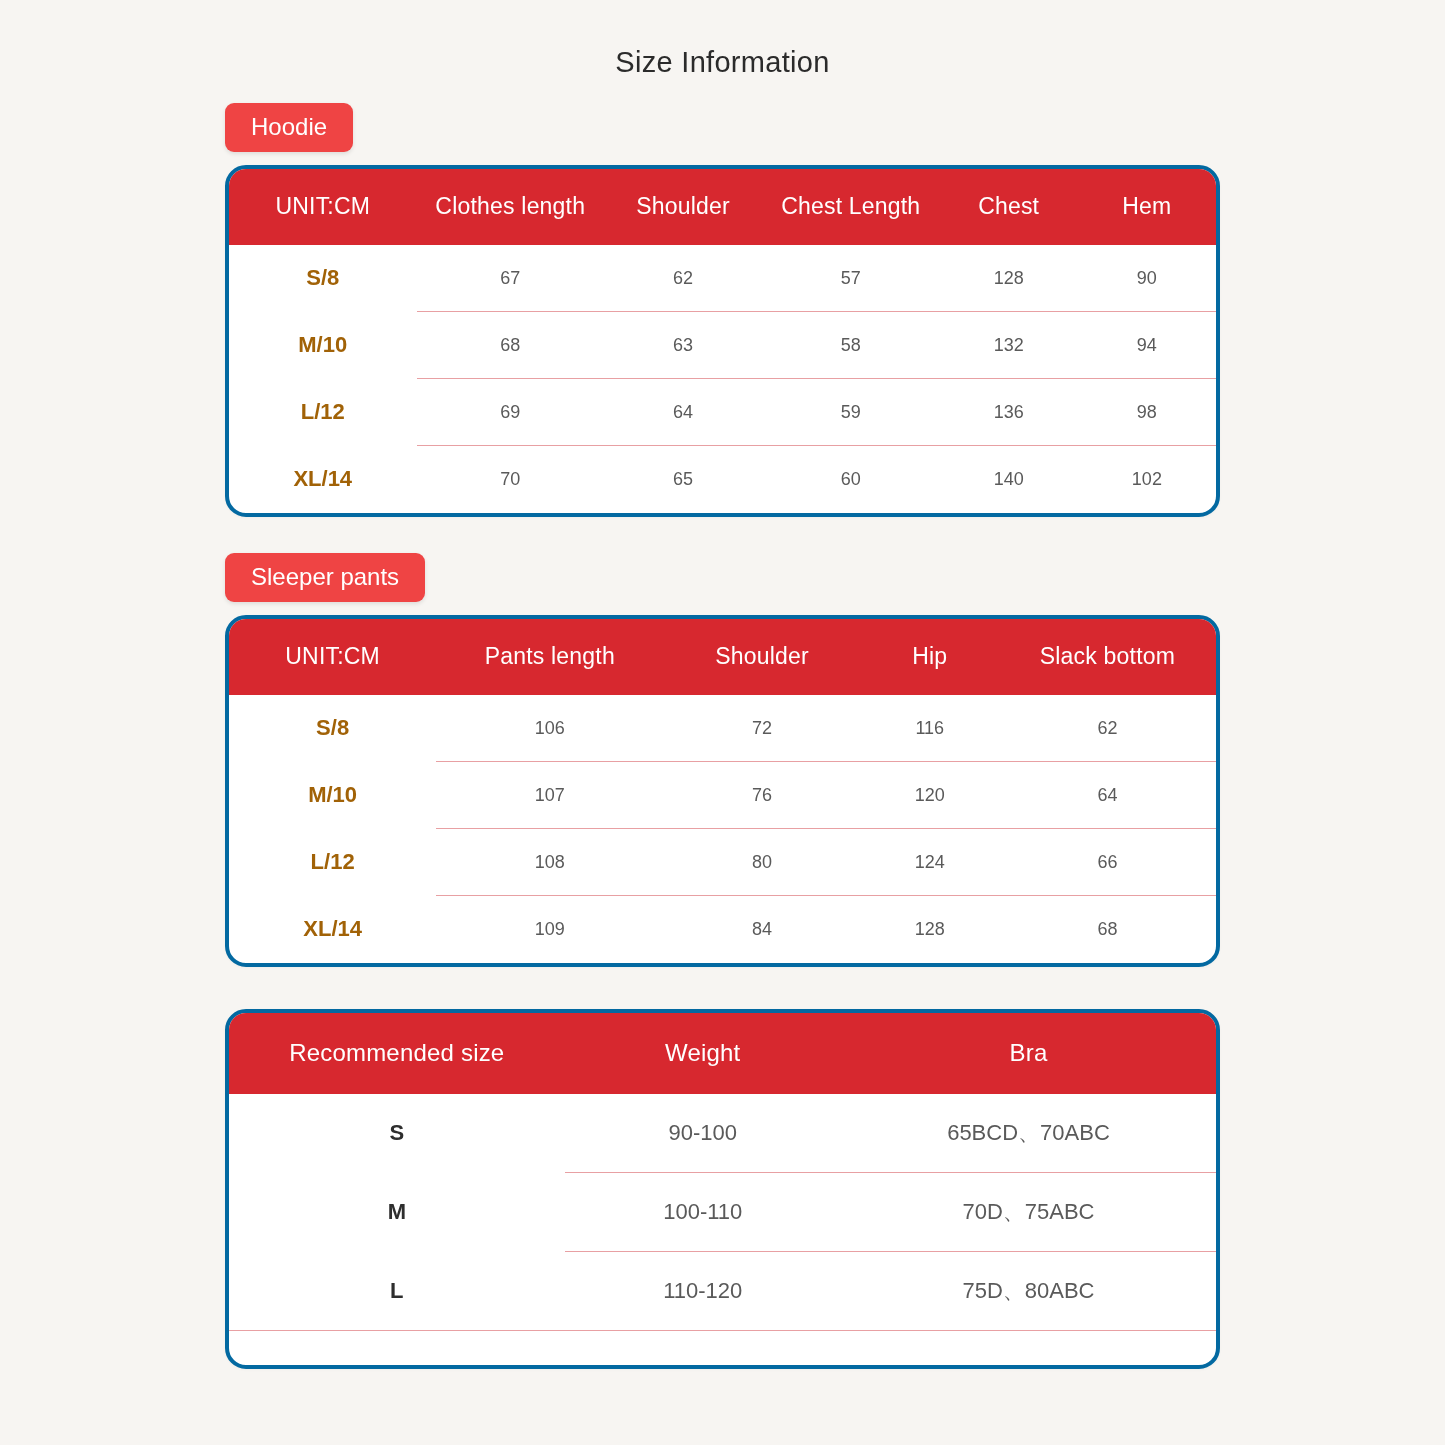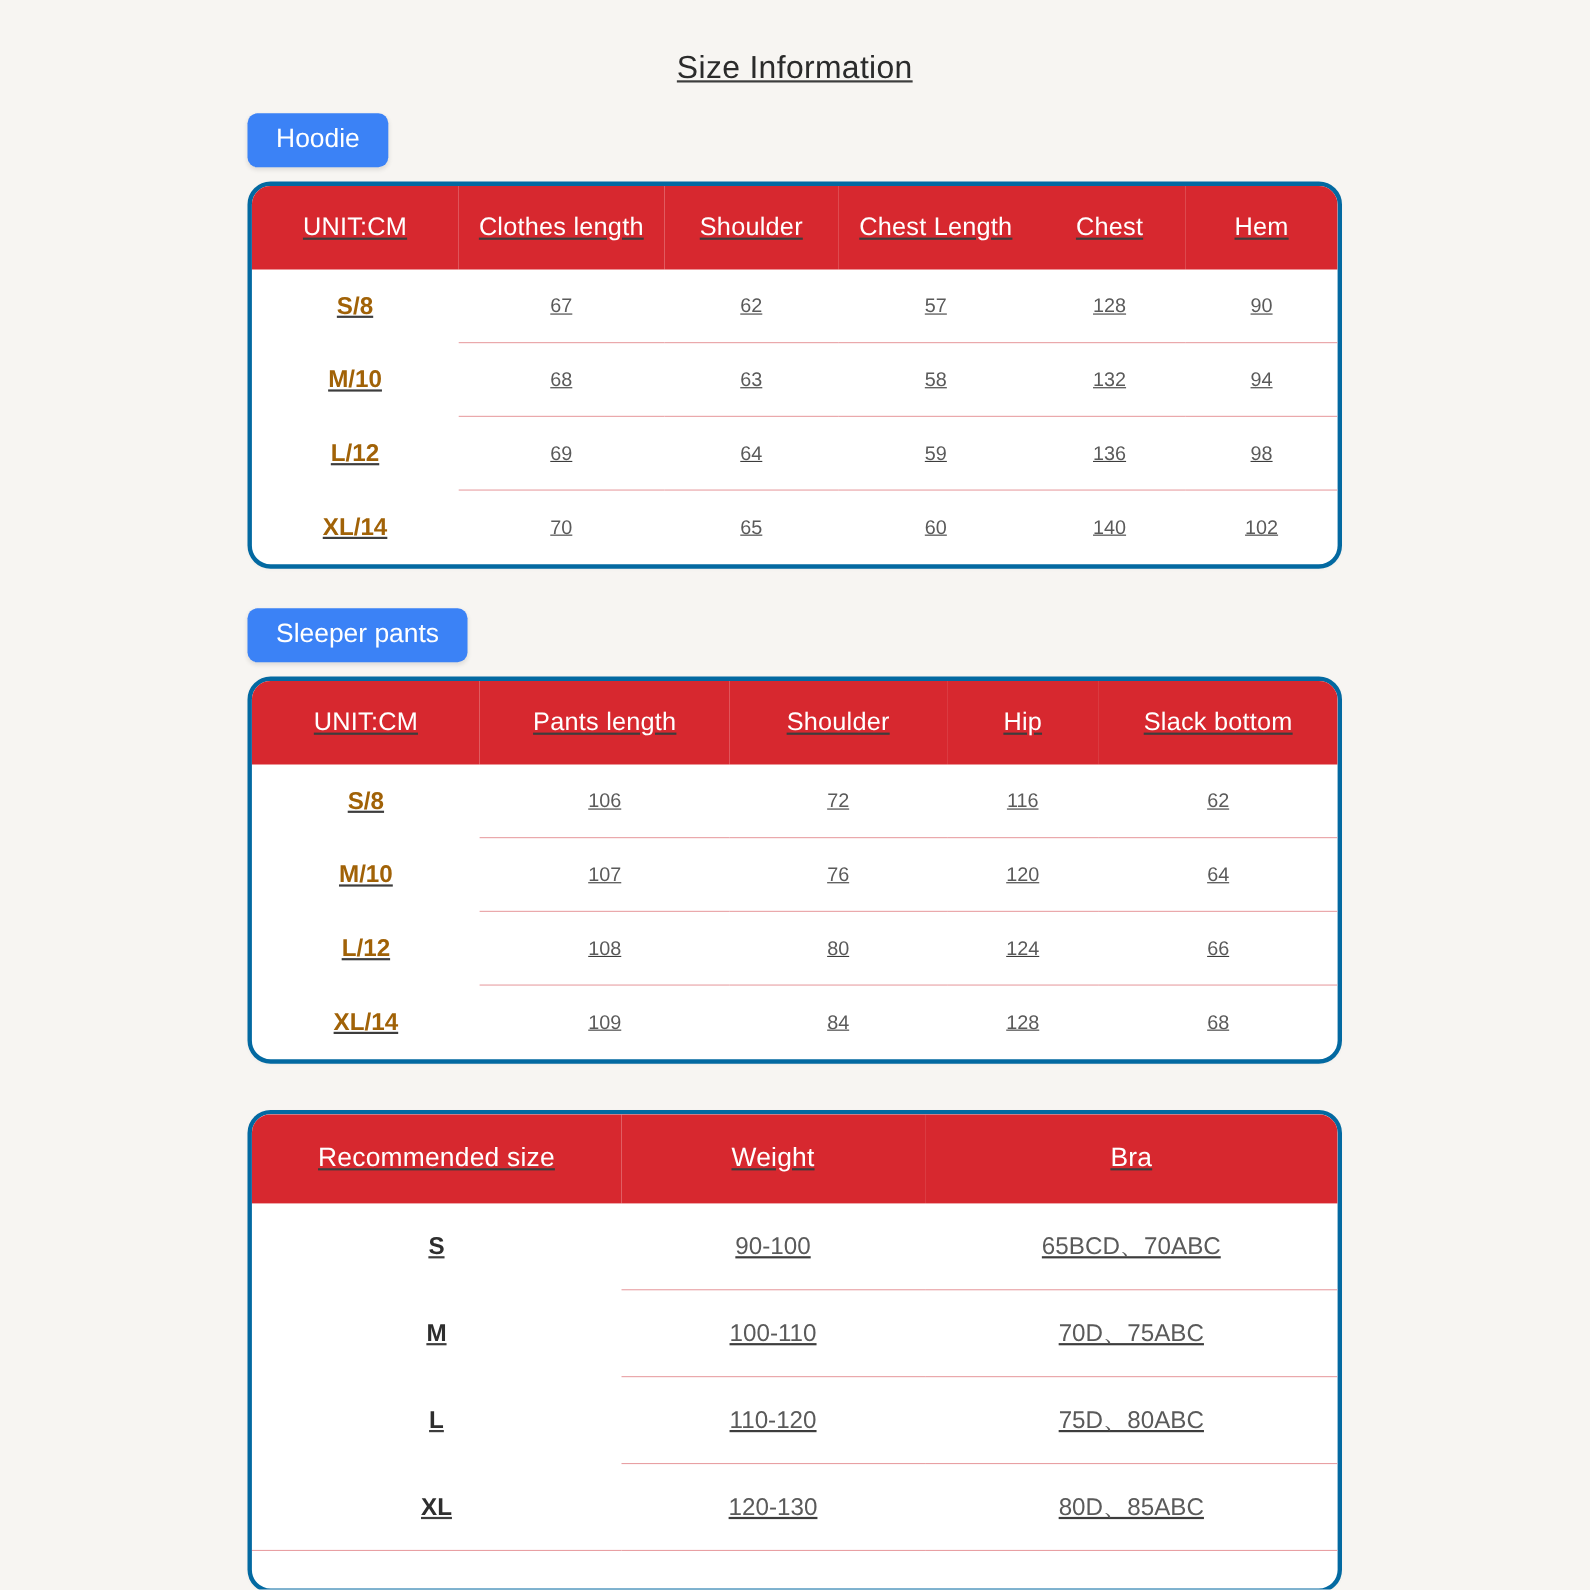--- a/index.html
+++ b/index.html
@@ -12,37 +12,36 @@
     background: #f7f5f2;
     font-family: "Liberation Sans", sans-serif;
     color: #3d3d3d;
     overflow: hidden;
   }
   .page {
     position: relative;
     width: 1445px;
     height: 1252px;
     box-sizing: border-box;
-    text-decoration: underline;
   }
   .page-title {
     text-align: center;
     font-size: 29px;
     color: #2b2b2b;
     padding-top: 46px;
     letter-spacing: 0.3px;
     font-weight: 400;
   }
   .section {
     margin: 0 auto;
     width: 995px;
   }
   .tag {
     display: inline-block;
-    background: #3b82f6;
+    background: #ef4444;
     color: #ffffff;
     font-size: 24px;
     border-radius: 9px;
     padding: 12px 26px 13px 26px;
     line-height: 1;
     box-shadow: 0 2px 4px rgba(0,0,0,0.10);
   }
   .tag-wrap { margin-left: 0px; }
   .tag-hoodie { margin-top: 24px; }
   .tag-pants { margin-top: 36px; }
@@ -253,23 +252,18 @@
           <tr>
             <td class="size-col">M</td>
             <td>100-110</td>
             <td>70D、75ABC</td>
           </tr>
           <tr>
             <td class="size-col">L</td>
             <td>110-120</td>
             <td>75D、80ABC</td>
           </tr>
-          <tr>
-            <td class="size-col">XL</td>
-            <td>120-130</td>
-            <td>80D、85ABC</td>
-          </tr>
         </tbody>
       </table>
     </div>
   </div>
 
 </div>
 
 </body></html>

